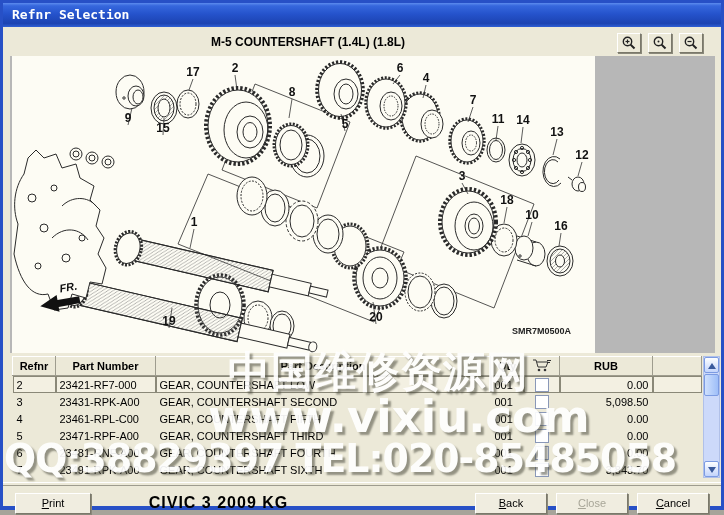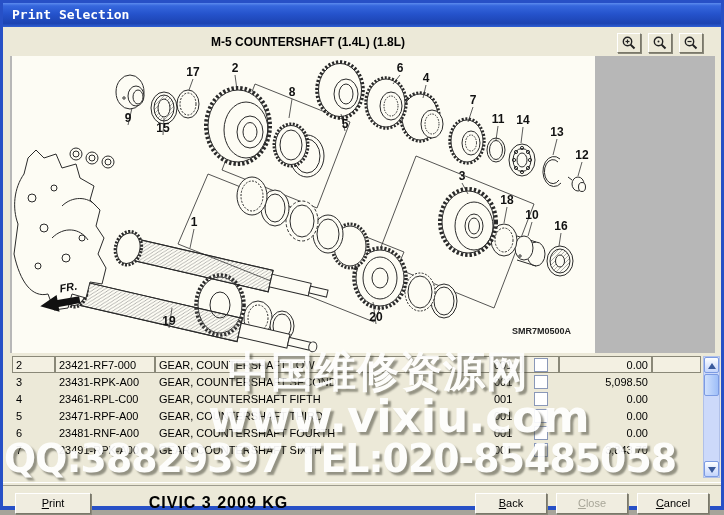--- a/index.html
+++ b/index.html
@@ -89,21 +89,21 @@
 <body>
 
 <div id="win">
   <div class="frame-top"></div>
   <div class="frame-left"></div>
   <div class="frame-right"></div>
   <div class="frame-bottom"></div>
   <div class="outside-strip"></div>
 
   <div id="titlebar">
-    <span>Print Selection</span>
+    <span>Refnr Selection</span>
   </div>
 
   <div id="content">
 
     <div id="header-strip">
       <div id="diagram-title">M-5 COUNTERSHAFT (1.4L) (1.8L)</div>
       <div id="zoom-buttons">
         <button class="zbtn" title="">
           <svg width="18" height="16" viewBox="0 0 18 16">
             <circle cx="7.5" cy="6.5" r="4.2" fill="none" stroke="#222" stroke-width="1.4"></circle>
@@ -348,20 +348,37 @@
         <colgroup>
           <col class="c-ref">
             <col class="c-pn">
             <col class="c-desc">
           <col class="c-qty">
             <col class="c-cart">
             <col class="c-rub">
             <col class="c-fill">
         </colgroup>
         <tbody>
+            <tr>
+          <th class="c-ref">Refnr</th>
+          <th class="c-pn">Part Number</th>
+          <th class="c-desc">Part Description</th>
+          <th class="c-qty">Qty</th>
+          <th class="c-cart">
+            <svg width="20" height="14" viewBox="0 0 20 14">
+              <path d="M1,2 h3 l2,7 h8 l2,-5 h-11" fill="none" stroke="#333" stroke-width="1"></path>
+              <circle cx="7" cy="12" r="1.3" fill="#333"></circle>
+                  <circle cx="13" cy="12" r="1.3" fill="#333"></circle>
+              <line x1="15" y1="2.5" x2="19" y2="2.5" stroke="#333"></line>
+                  <line x1="15" y1="4.5" x2="18" y2="4.5" stroke="#333"></line>
+            </svg>
+          </th>
+          <th class="c-rub">RUB</th>
+          <th class="c-fill"></th>
+        </tr>
         <tr class="sel">
           <td class="c-ref">2</td>
           <td class="c-pn">23421-RF7-000</td>
           <td class="c-desc">GEAR, COUNTERSHAFT LOW</td>
           <td class="c-qty">001</td>
           <td class="c-cart"><span class="chk"></span></td>
           <td class="c-rub">0.00</td>
           <td class="c-fill"></td>
         </tr>
         <tr>

